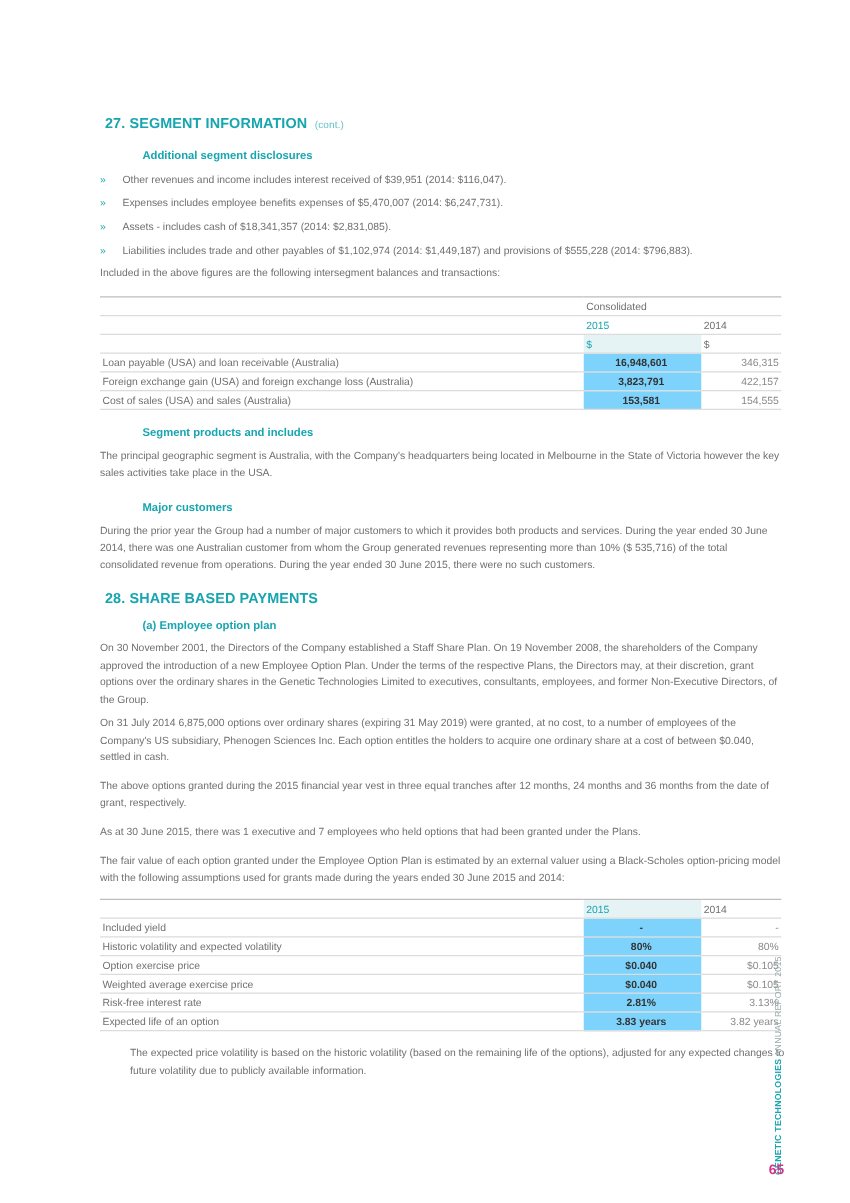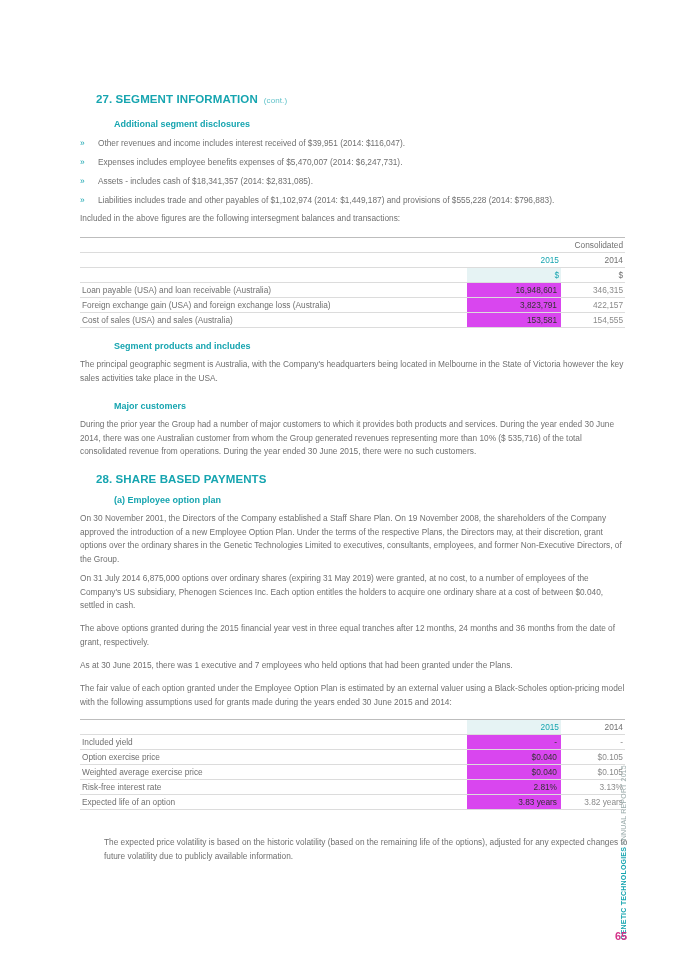--- a/index.html
+++ b/index.html
@@ -2,35 +2,35 @@
 <html><head>
 <meta charset="utf-8">
 <style>
   html, body { margin: 0; padding: 0; }
   body {
     width: 680px; height: 962px; background: #ffffff; position: relative; overflow: hidden;
     font-family: "Liberation Sans", sans-serif; color: #6f6f6f;
   }
   .page { position: absolute; left: 80px; top: 0; width: 545px; }
   .h1 {
-    position: absolute; left: 16px; font-size: 11.5px; font-weight: bold; color: #17a5b0;
+    position: absolute; left: 4px; font-size: 11.5px; font-weight: bold; color: #17a5b0;
     letter-spacing: 0.1px; white-space: nowrap;
   }
   .h1 .cont { font-size: 8px; font-weight: normal; color: #5fc2c9; margin-left: 6px; }
   .h2 { position: absolute; left: 0; font-size: 9px; font-weight: bold; color: #17a5b0; white-space: nowrap; margin-left: 34px; }
   .p {
     position: absolute; left: 0; width: 545px; font-size: 8.3px; line-height: 13.6px; color: #707070;
   }
   .bullet { position: absolute; left: 0; font-size: 8.3px; color: #707070; white-space: nowrap; }
   .bullet .mark { color: #17a5b0; display: inline-block; width: 18px; }
   table { border-collapse: collapse; position: absolute; left: 0; width: 545px; font-size: 8.3px; }
   table td { padding: 0 2px; height: 14px; color: #707070; border-bottom: 1px solid #dcdcdc; white-space: nowrap; }
-  table td.c15 { background: #d946ef; text-align: right; width: 88px; font-weight: normal; color: #333; padding-right: 4px; }
+  table td.c15 { background: #7dd3fc; text-align: center; width: 88px; font-weight: bold; color: #333; padding-right: 4px; }
   table td.c14 { text-align: right; width: 60px; color: #8a8a8a; padding-right: 2px; }
-  table tr.hdr td { text-align: right; color: #707070; font-weight: normal; background: none; }
+  table tr.hdr td { text-align: left; color: #707070; font-weight: normal; background: none; }
   table tr.hdr td.teal { color: #17a5b0; }
   table tr.top td { border-top: 1px solid #bdbdbd; }
   .side {
     position: absolute; left: 620px; top: 940px; transform: rotate(-90deg); transform-origin: left top;
     font-size: 7px; white-space: nowrap; color: #9aa; letter-spacing: 0.2px;
   }
   .side b { color: #17a5b0; }
   .pagenum { position: absolute; left: 615px; top: 930px; font-size: 11px; font-weight: bold; color: #d4338a; }
 </style>
 </head>
@@ -106,20 +106,25 @@
       <td></td>
       <td class="teal" style="width:88px; background:#e6f3f4;">2015</td>
       <td style="width:60px;">2014</td>
     </tr>
     <tr>
       <td>Included yield</td>
       <td class="c15">-</td>
       <td class="c14">-</td>
     </tr>
     <tr>
+      <td>Historic volatility and expected volatility</td>
+      <td class="c15">80%</td>
+      <td class="c14">80%</td>
+    </tr>
+    <tr>
       <td>Option exercise price</td>
       <td class="c15">$0.040</td>
       <td class="c14">$0.105</td>
     </tr>
     <tr>
       <td>Weighted average exercise price</td>
       <td class="c15">$0.040</td>
       <td class="c14">$0.105</td>
     </tr>
     <tr>

